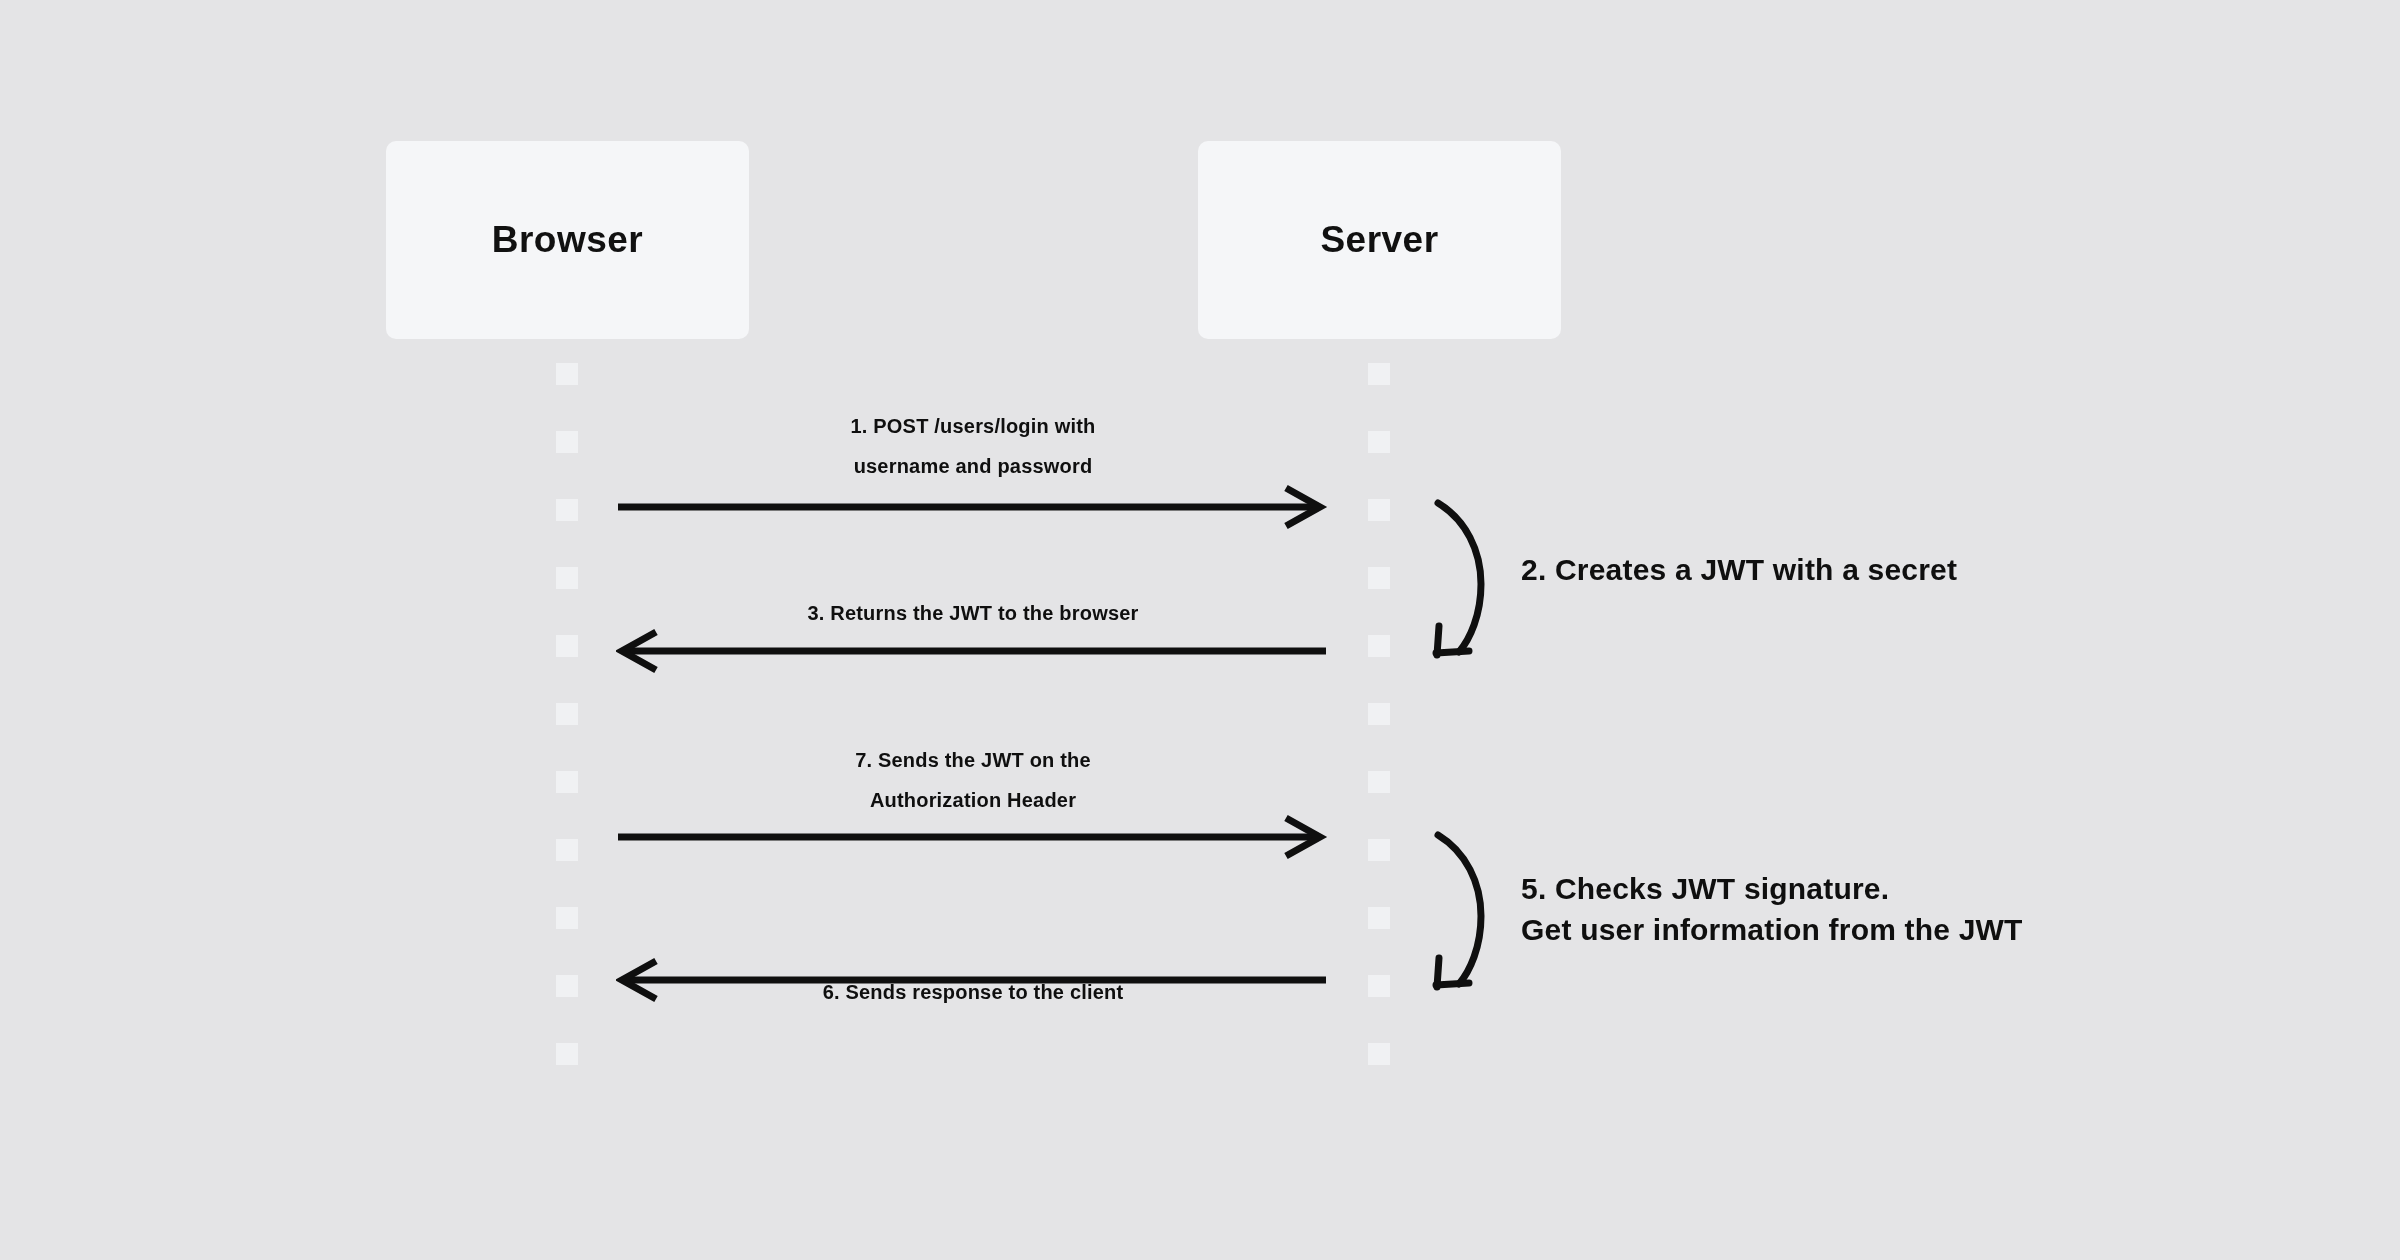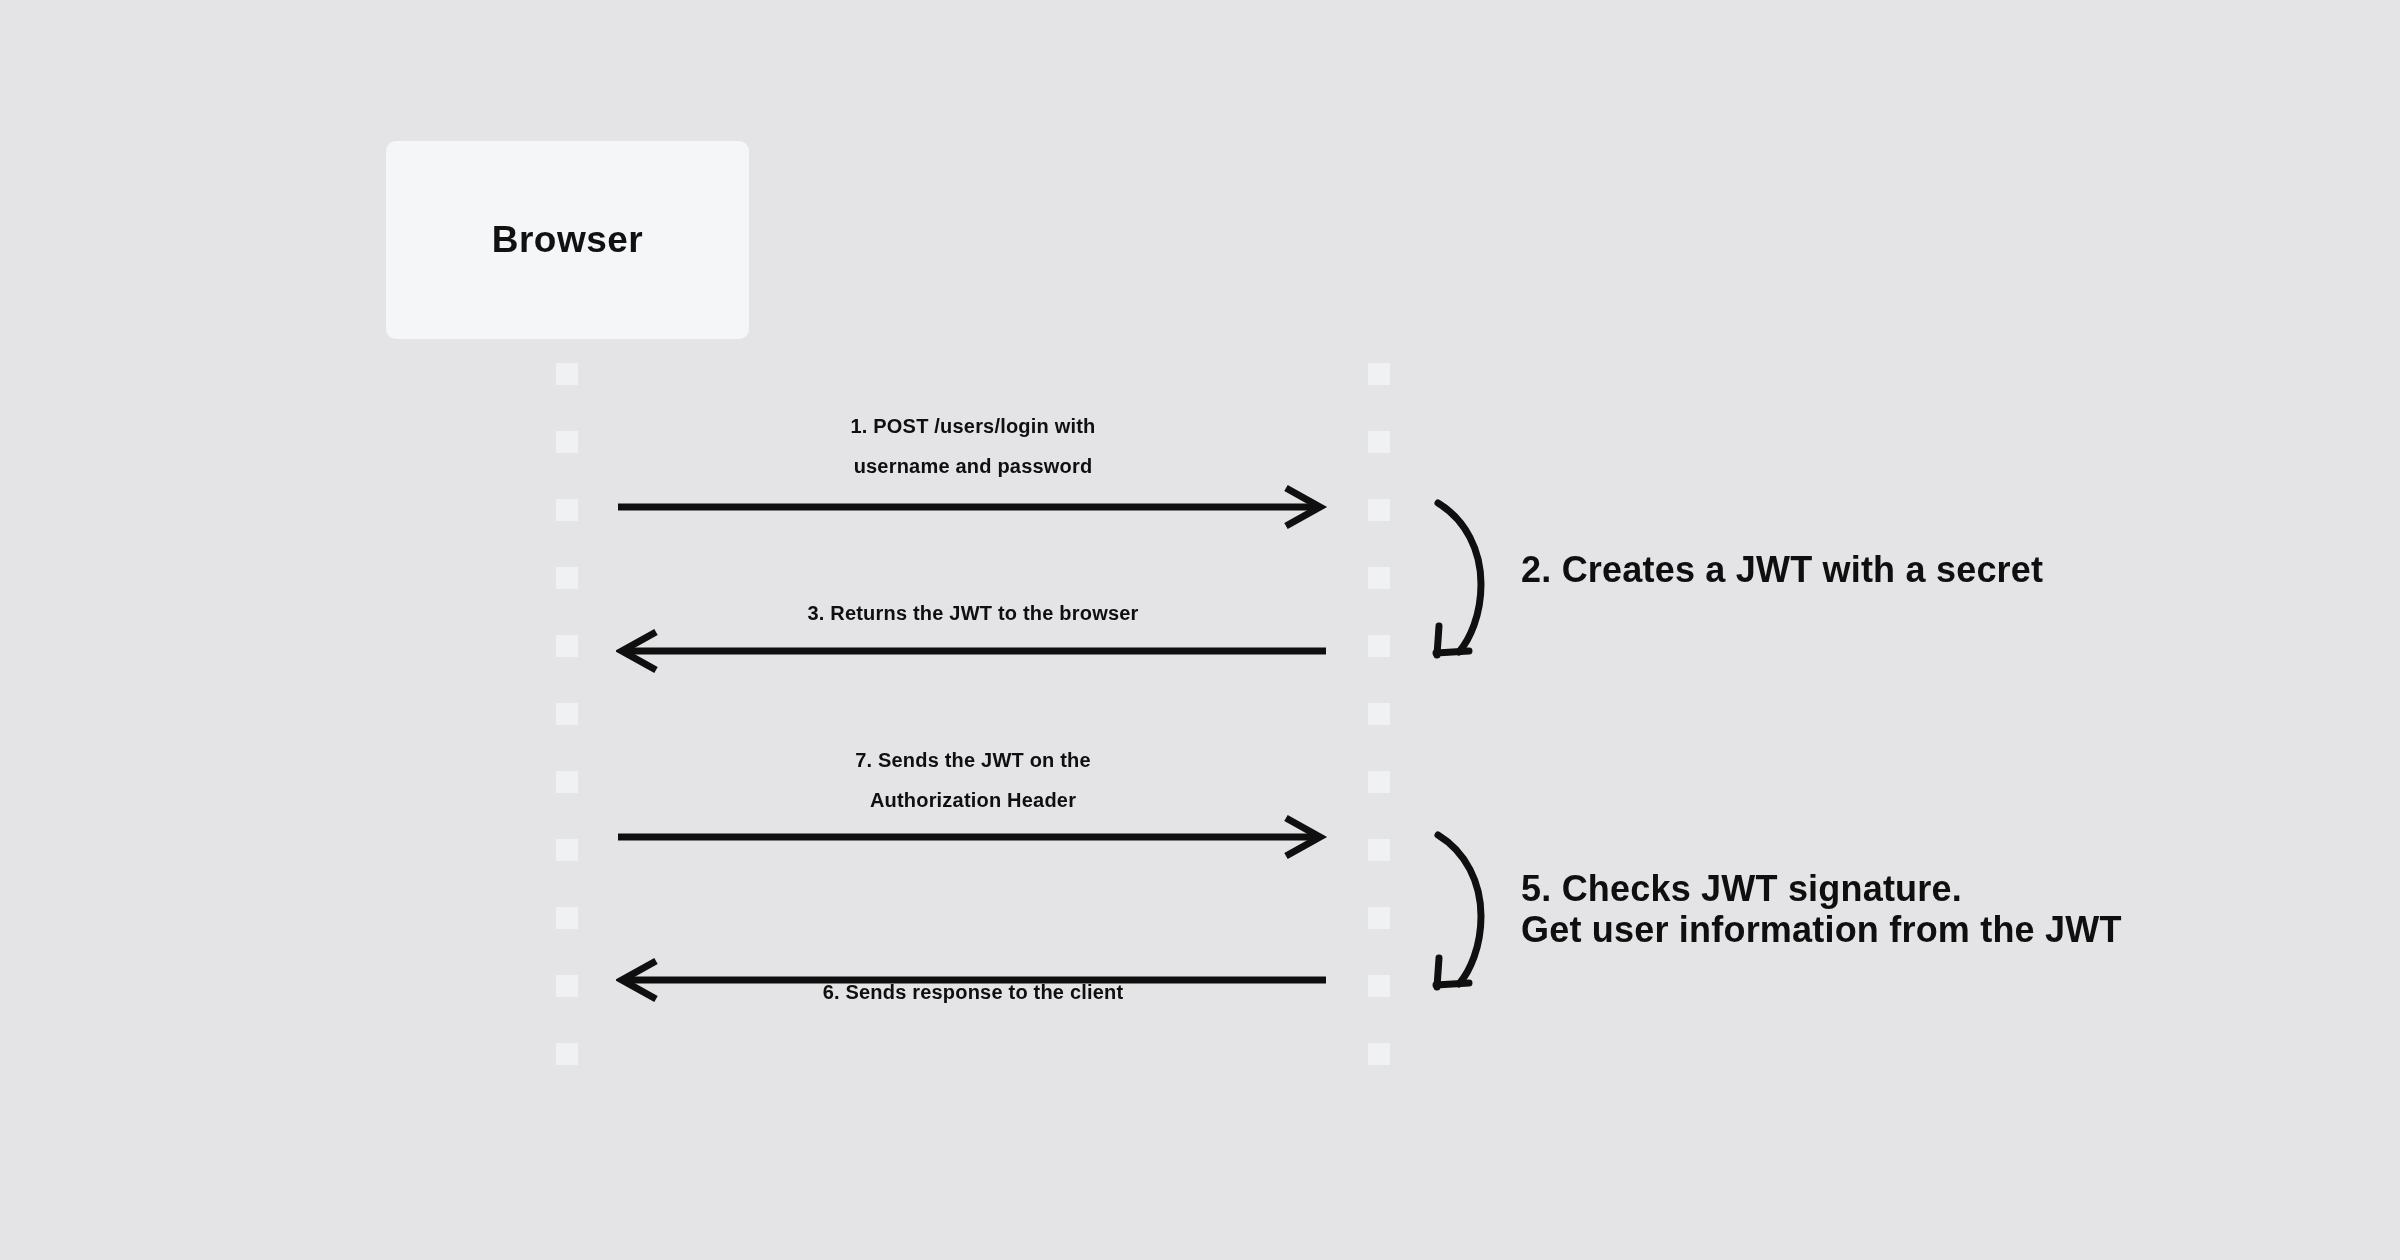--- a/index.html
+++ b/index.html
@@ -57,38 +57,41 @@
     font-size: 20px;
     font-weight: 700;
     line-height: 40px;
     color: #0f0f0f;
     letter-spacing: 0.2px;
   }
   .note-label {
     position: absolute;
     left: 1521px;
     text-align: left;
-    font-size: 36px;
+    font-size: 30px;
     font-weight: 700;
     line-height: 41px;
     color: #0f0f0f;
     letter-spacing: 0.2px;
     white-space: nowrap;
   }
   svg.arrow { position: absolute; left: 616px; display: block; }
   svg.self-arrow { position: absolute; left: 1408px; display: block; }
   svg path { stroke: #0f0f0f; fill: none; }
 </style>
 </head>
 <body>
 
 <div class="diagram">
 
   <div class="actor-box browser">
     <span class="actor-label">Browser</span>
+  </div>
+  <div class="actor-box server">
+    <span class="actor-label">Server</span>
   </div>
 
   <div class="lifeline browser"></div>
   <div class="lifeline server"></div>
 
   <div class="msg-label" style="top:406px">
     <div>1. POST /users/login with</div>
     <div>username and password</div>
   </div>
   <svg class="arrow" style="top:483px" width="712" height="48" viewBox="0 0 712 48">

